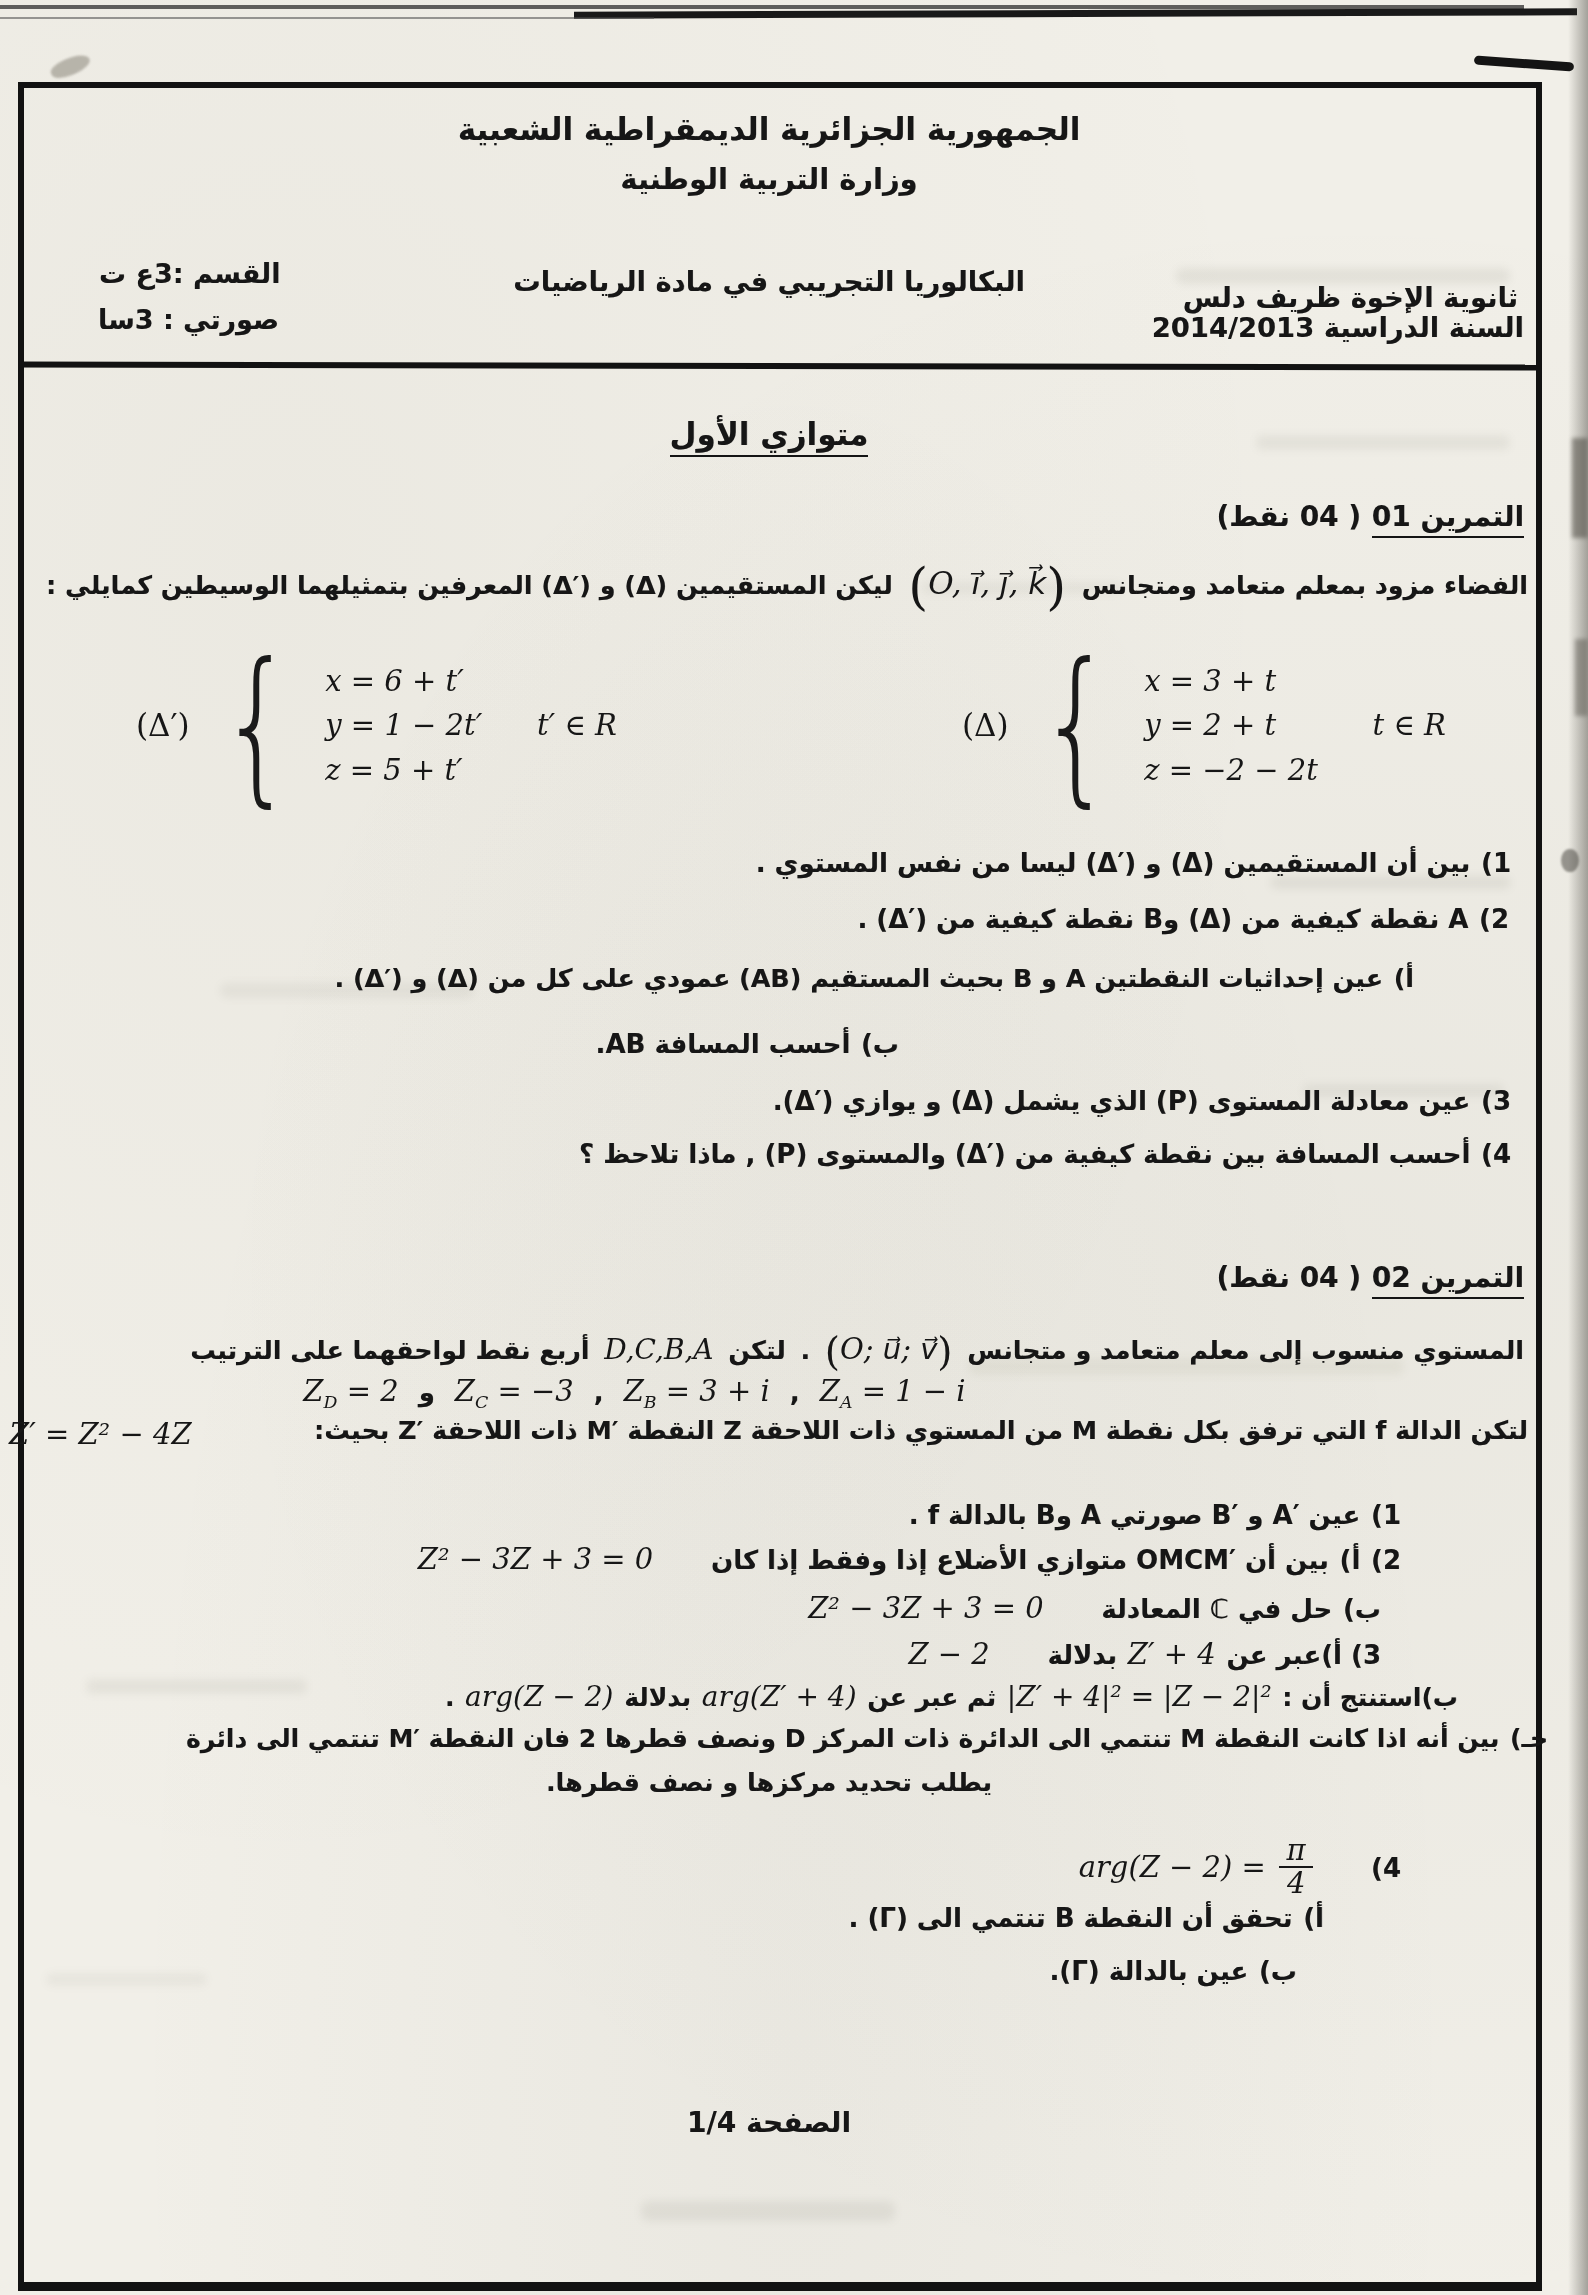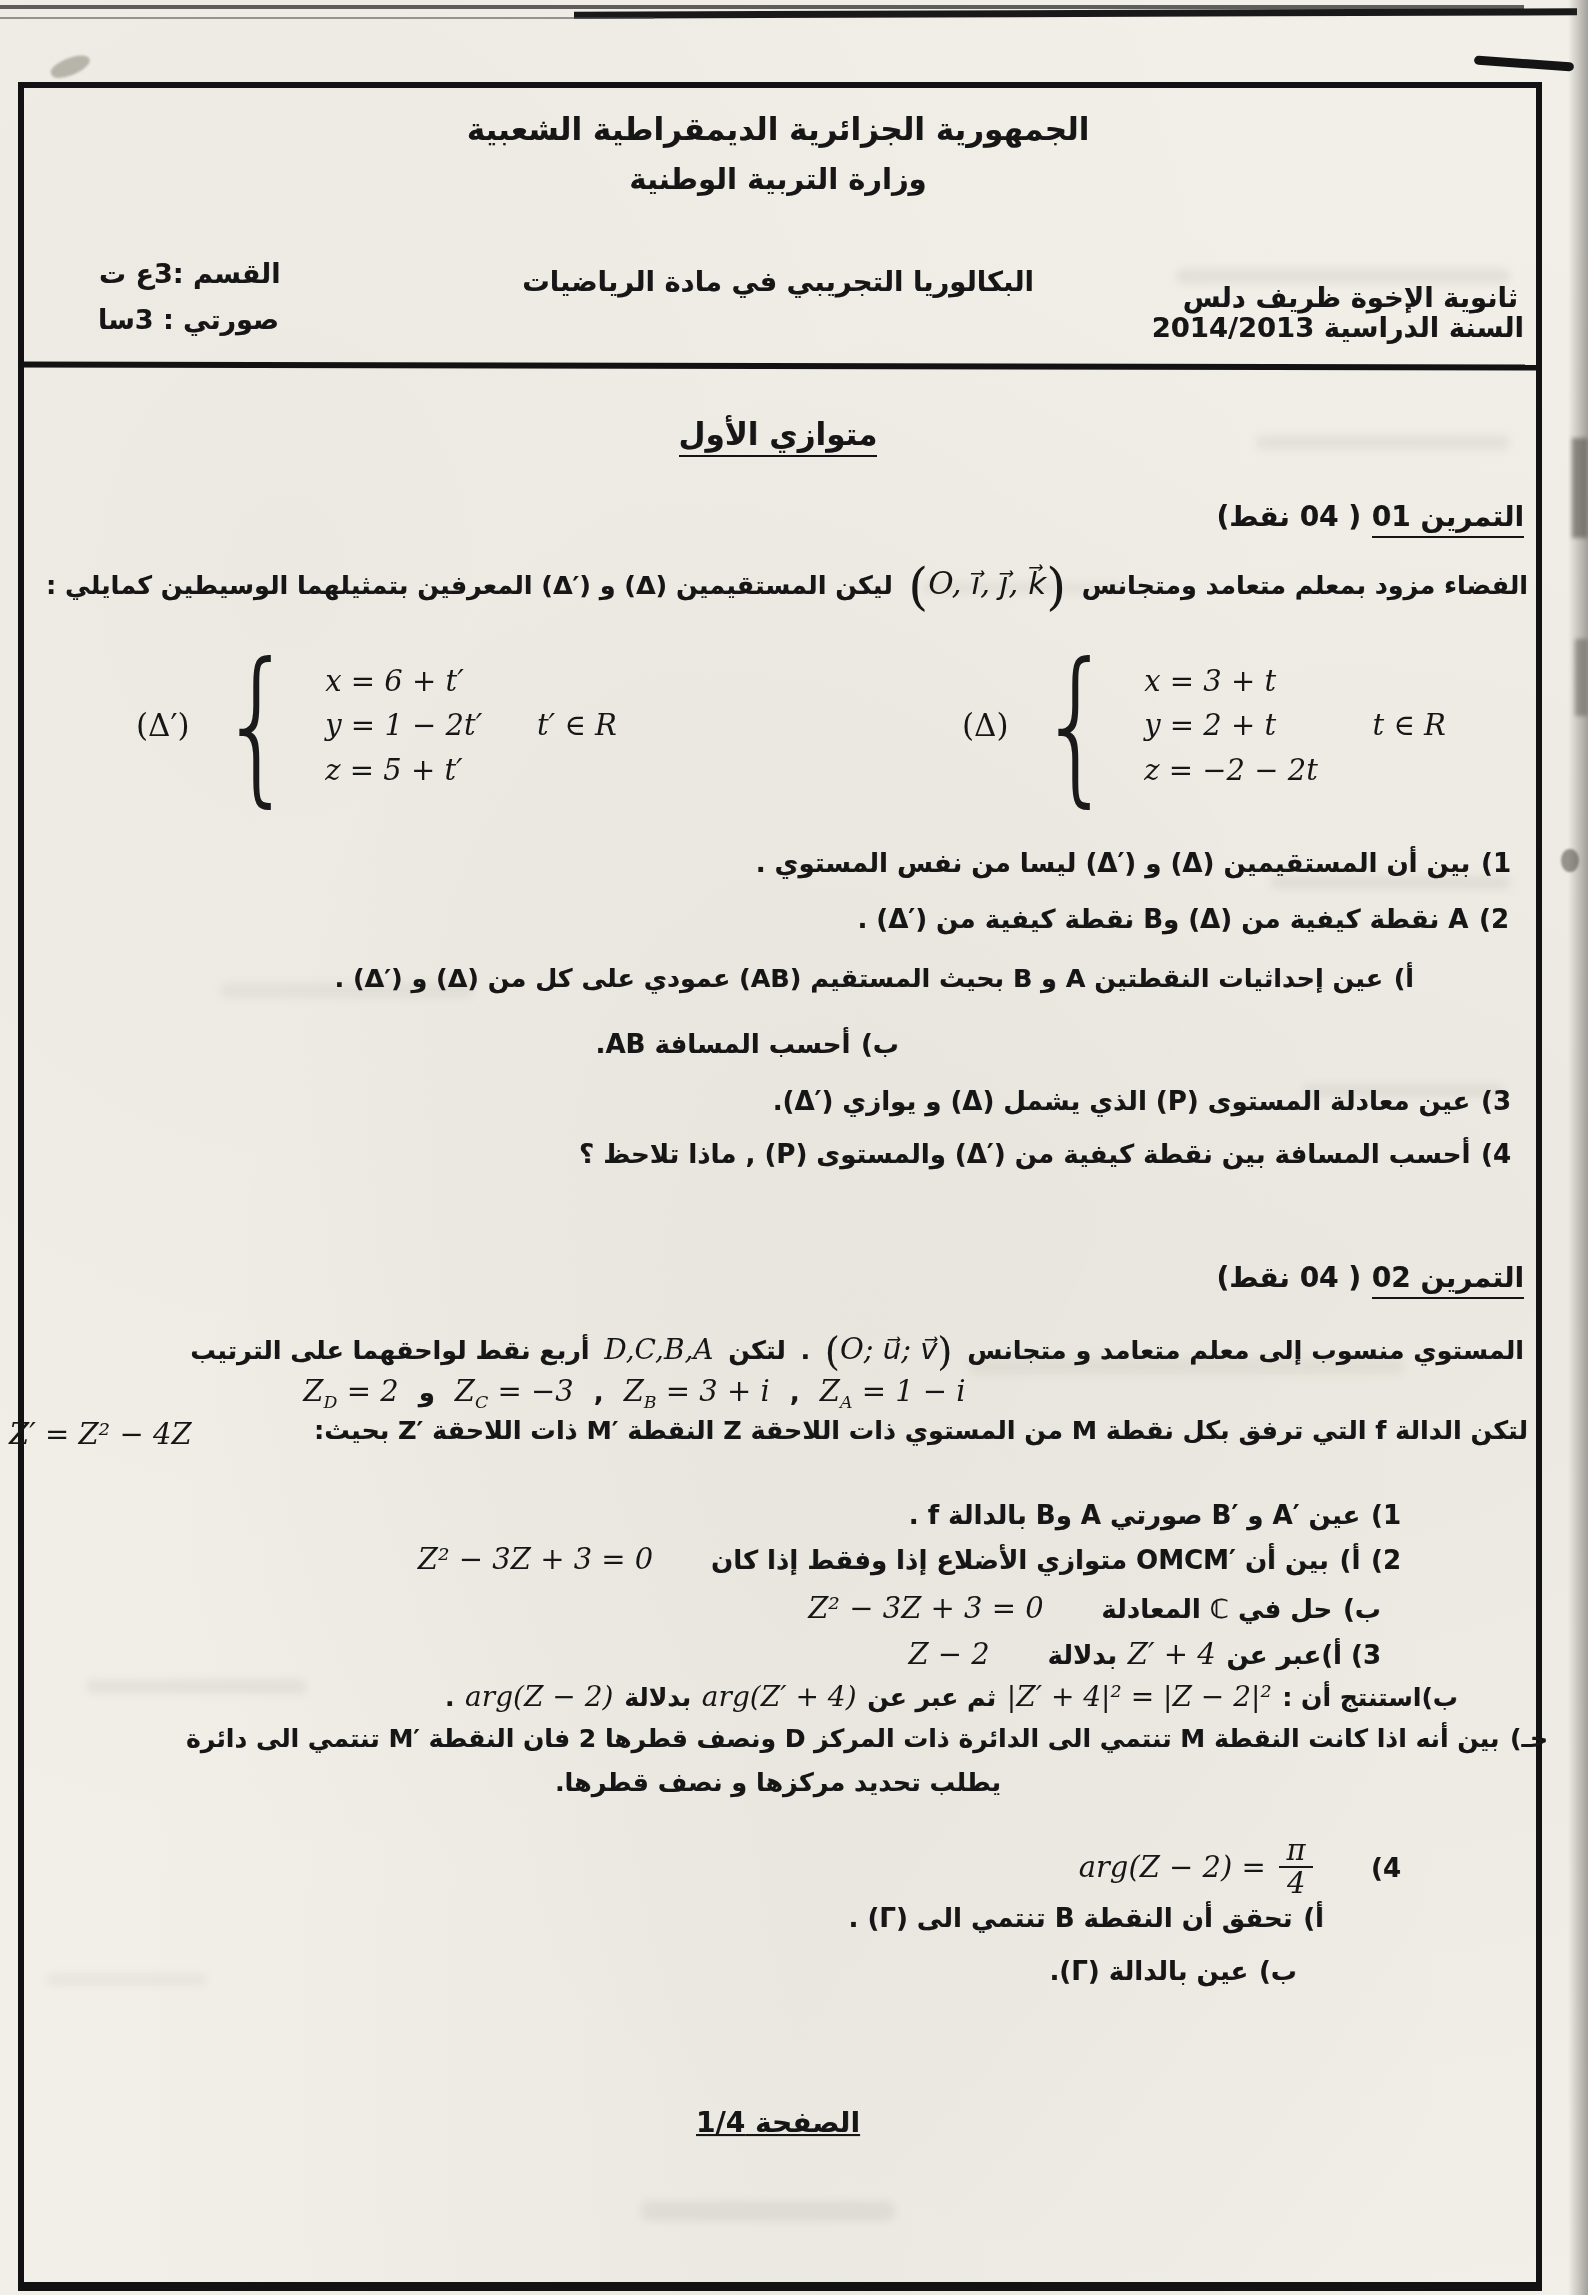--- a/index.html
+++ b/index.html
@@ -23,21 +23,21 @@
   .right-band{top:0;right:0;width:20px;height:100%;background:linear-gradient(to right, rgba(0,0,0,0), rgba(55,53,47,0.42));}
   .right-blob1{top:438px;right:0;width:16px;height:100px;background:#4e4b43;opacity:.55;filter:blur(2px);}
   .right-blob2{top:639px;right:0;width:13.4px;height:77px;background:#55524a;opacity:.45;filter:blur(2px);}
   .right-blob3{top:849px;right:9.4px;width:17.4px;height:23px;background:#3f3d37;opacity:.5;filter:blur(1.3px);border-radius:50%;}
   .ghost{background:#6d6c5e;filter:blur(4px);border-radius:6.7px;}
   
   .frame{left:19px;top:82px;width:1524px;height:2209px;border:6px solid #121212;border-bottom-width:9.4px;box-sizing:border-box;}
   .divider{left:19px;top:363px;width:1524px;height:6px;background:#121212;transform:rotate(0.12deg);}
   
   .ar{font-weight:700;text-shadow:0.3px 0.3px 0 rgba(10,10,10,0.35);}
-  .center{left:13px;width:1532px;text-align:center;}
+  .center{left:4px;width:1532px;text-align:center;}
   .u{border-bottom:2.7px solid #141414;padding-bottom:3.3px;}
   .math{font-family:"DejaVu Serif","Liberation Serif","DejaVu Sans",serif;font-style:italic;font-weight:400;unicode-bidi:isolate;}
   .math sub{font-size:0.6em;font-style:italic;}
   .q{display:flex;direction:rtl;align-items:baseline;gap:10.7px;white-space:nowrap;font-size:26px;}
   .q .math{font-size:29px;}
   .gap-lg{margin-right:47px;}
   .paren{font-family:"DejaVu Serif",serif;font-style:normal;font-weight:400;}
   .basis-big .paren{font-size:51px;line-height:0;vertical-align:middle;}
   .basis-big .math{font-size:31px;}
   .basis-sm .paren{font-size:39px;line-height:0;vertical-align:middle;}
@@ -239,16 +239,16 @@
 
   <div class="abs q" style="top:1903px;right:264px;">
     <span class="ar">أ)</span>
     <span class="ar">تحقق أن النقطة ‎B‎ تنتمي الى (Γ) .</span>
   </div>
   <div class="abs q" style="top:1956px;right:291px;">
     <span class="ar">ب)</span>
     <span class="ar">عين بالدالة (Γ).</span>
   </div>
 
-  <div class="abs ar center footer" style="top:2106px;text-decoration:underline;">الصفحة 1/4</div>
+  <div class="abs ar center footer" style="top:2106px;">الصفحة 1/4</div>
 
 </div>
 
 
 </body></html>

